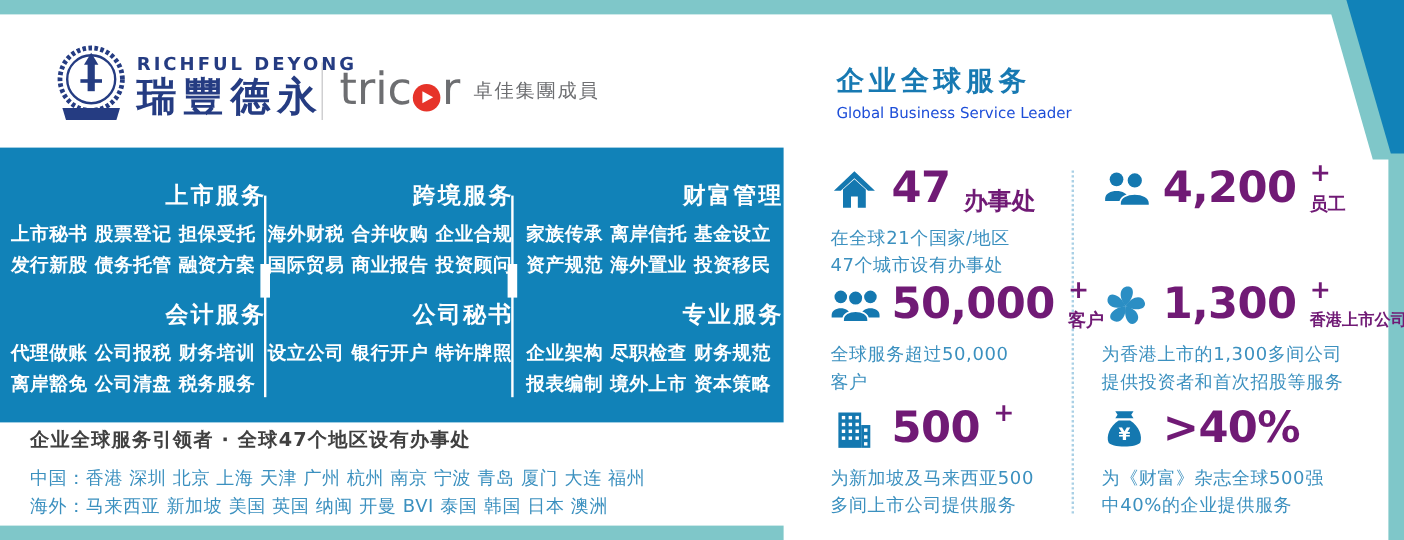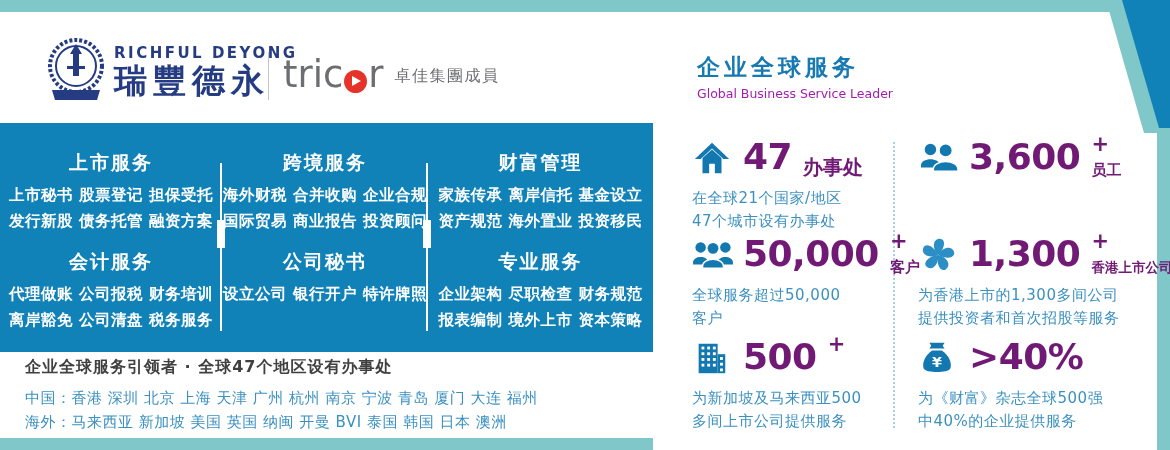--- a/index.html
+++ b/index.html
@@ -16,28 +16,28 @@
   .logo-divider{position:absolute;left:268px;top:52px;width:1px;height:48px;background:#c4c4c6;}
   .tricor-row{position:absolute;left:283px;top:58px;display:flex;align-items:flex-end;}
   .tricor-word{font-size:37px;color:#6d6e71;line-height:0.9;font-weight:normal;}
   .tricor-o{width:23px;height:23px;border-radius:50%;background:#e63329;display:inline-block;margin:0 1px;position:relative;top:2px;}
   .tricor-o::after{content:"";position:absolute;left:8px;top:6px;border-left:9px solid #fff;
                    border-top:5.5px solid transparent;border-bottom:5.5px solid transparent;}
   .tricor-suffix{font-size:16px;color:#6d6e71;margin-left:11px;padding-bottom:4px;letter-spacing:1.5px;}
   
   .right-header{position:absolute;left:697px;top:52px;}
   .rh-cn{font-size:23px;font-weight:bold;color:#1779b2;letter-spacing:4px;}
-  .rh-en{font-size:12.5px;color:#a21caf;margin-top:3px;}
+  .rh-en{font-size:12.5px;color:#1d4ed8;margin-top:3px;}
   .calligraphy{position:absolute;left:853px;top:30px;font-family:"DejaVu Serif",serif;font-style:italic;
                font-weight:bold;font-size:52px;color:#1f7fb3;letter-spacing:10px;}
   
   .left-panel{position:absolute;left:0;top:123px;width:653px;height:229px;background:#1182b8;}
   .svc-grid{display:grid;grid-template-columns:222px 206px 225px;grid-template-rows:99px 99px;padding-top:27px;}
   .svc-cell{text-align:center;}
-  .svc-heading{font-size:19px;font-weight:bold;color:#fff;letter-spacing:2px;margin-bottom:6px;}
+  .svc-heading{font-size:19px;font-weight:bold;color:#fff;letter-spacing:2px;margin-bottom:6px;text-align:right;}
   .svc-line{font-size:15.5px;font-weight:bold;color:#fff;letter-spacing:0.5px;line-height:1.7;}
   .vdiv{position:absolute;background:#fff;}
   .vthin1{left:220px;top:40px;width:2px;height:168px;}
   .vthin2{left:426px;top:40px;width:2px;height:168px;}
   .vthick1{left:217px;top:97px;width:8px;height:28px;}
   .vthick2{left:423px;top:97px;width:8px;height:28px;}
   
   .footer-block{position:absolute;left:25px;top:357px;width:620px;}
   .footer-headline{font-size:16px;font-weight:bold;color:#404040;letter-spacing:1px;}
   .footer-line{font-size:15px;color:#3b90bf;letter-spacing:0.5px;}
@@ -168,21 +168,21 @@
   <div class="stat s2 wide">
     <div class="stat-head">
       <span class="stat-icon">
         <svg width="42" height="38" viewBox="0 0 42 40" fill="#1478b0">
           <circle cx="12" cy="11" r="6"></circle>
           <path d="M2,28 C2,19 22,19 22,28 L22,30 L2,30 Z"></path>
           <circle cx="28" cy="12" r="7" stroke="#fff" stroke-width="1.5"></circle>
           <path d="M15,32 C15,21 41,21 41,32 L41,34 L15,34 Z" stroke="#fff" stroke-width="1.5"></path>
         </svg>
       </span>
-      <span class="stat-num">3,600</span>
+      <span class="stat-num">4,200</span>
       <span class="stat-side">
         <span class="stat-plus">+</span>
         <span class="stat-unit">员工</span>
       </span>
     </div>
   </div>
 
   <div class="stat s3">
     <div class="stat-head">
       <span class="stat-icon">

